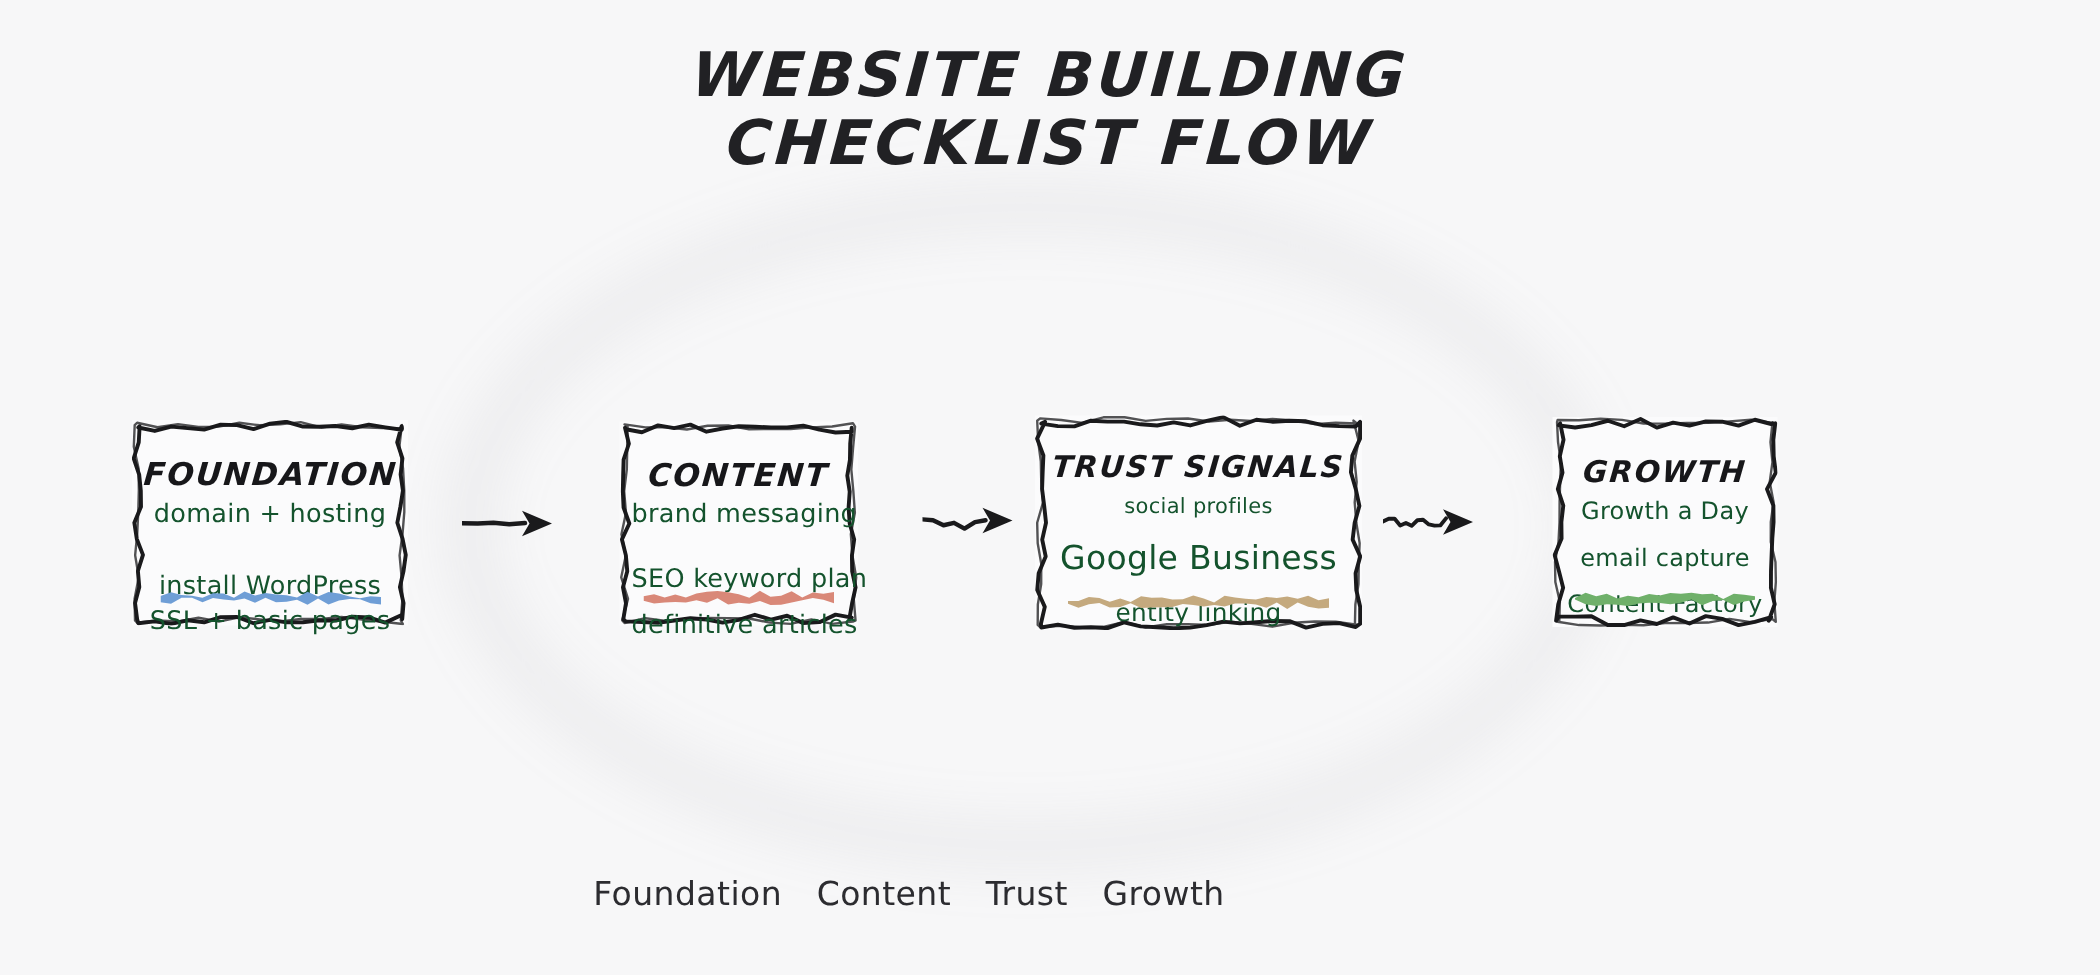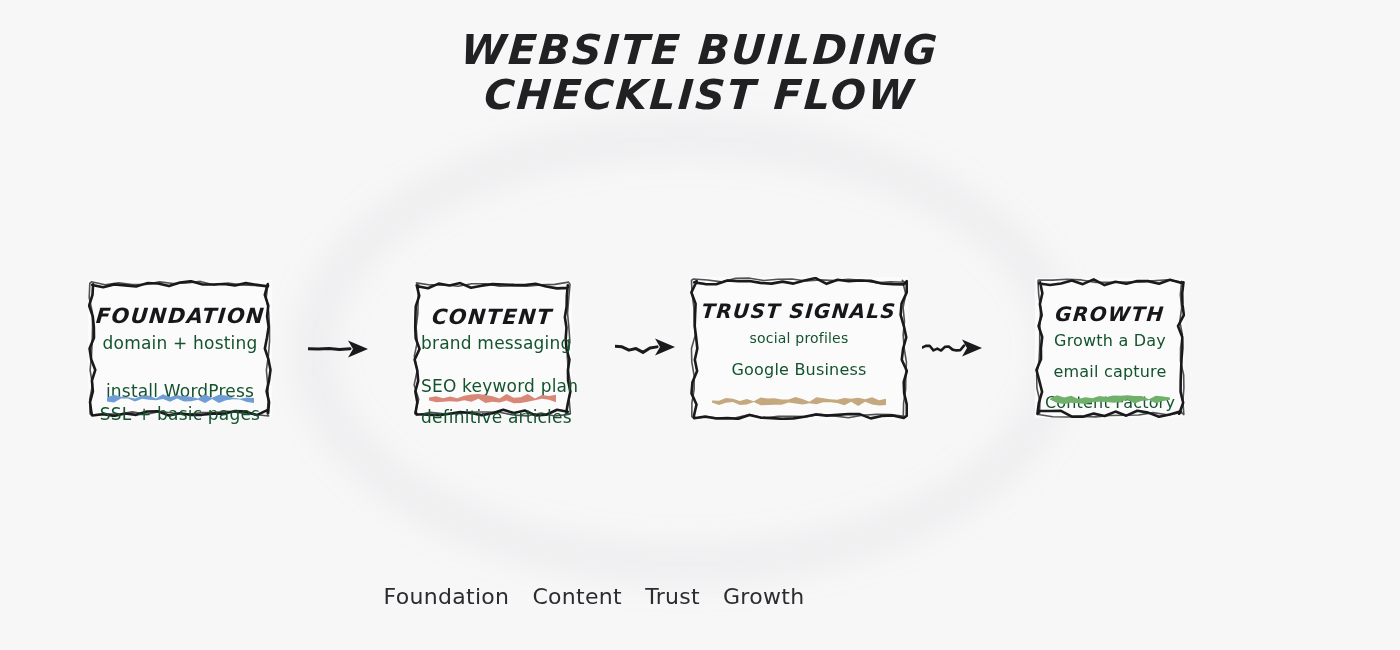--- a/index.html
+++ b/index.html
@@ -103,21 +103,21 @@
   }
 
   
   .arrow {
     position: absolute;
   }
 
   
   .legend {
     position: absolute;
-    left: 0;
+    left: 12px;
     top: 584px;
     width: 1188px;
     text-align: center;
   }
   .legend-item {
     display: inline-block;
     font-family: "DejaVu Sans", sans-serif;
     font-size: 22px;
     color: #2c2c30;
     margin: 0 9px;
@@ -168,21 +168,22 @@
         </svg>
       </div>
       <div class="box" style="left: 690px; top: 277px; width: 218px; height: 143px;">
         <svg class="sketch-border" viewBox="0 0 218 143" preserveAspectRatio="none">
           <path d="M 4.20 5.37 L 15.23 7.08 L 26.26 7.23 L 37.29 3.46 L 48.33 4.11 L 59.36 4.07 L 70.39 5.87 L 81.42 6.64 L 92.45 4.62 L 103.48 6.62 L 114.52 3.54 L 125.55 1.07 L 136.58 6.83 L 147.61 2.81 L 158.64 4.17 L 169.67 3.49 L 180.71 3.87 L 191.74 6.46 L 202.77 7.08 L 213.80 7.33 L 216.75 4.20 L 216.70 15.42 L 211.57 26.63 L 210.60 37.85 L 213.87 49.07 L 216.26 60.28 L 213.12 71.50 L 211.77 82.72 L 216.85 93.93 L 213.72 105.15 L 214.20 116.37 L 216.79 127.58 L 216.79 138.80 L 213.80 141.02 L 202.77 138.41 L 191.74 138.94 L 180.71 141.39 L 169.67 137.12 L 158.64 136.98 L 147.61 137.87 L 136.58 138.60 L 125.55 137.41 L 114.52 139.72 L 103.48 141.39 L 92.45 141.87 L 81.42 141.13 L 70.39 140.59 L 59.36 137.91 L 48.33 141.79 L 37.29 141.14 L 26.26 141.51 L 15.23 139.45 L 4.20 141.31 L 3.94 138.80 L 6.53 127.58 L 1.49 116.37 L 2.45 105.15 L 7.12 93.93 L 4.81 82.72 L 7.34 71.50 L 6.13 60.28 L 4.72 49.07 L 5.11 37.85 L 5.60 26.63 L 1.39 15.42 L 6.72 4.20 Z" fill="none" stroke="#1a1a1c" stroke-width="2.6" stroke-linejoin="round" stroke-linecap="round"></path>
           <path d="M 3.40 1.95 L 17.48 3.02 L 31.56 4.90 L 45.64 1.21 L 59.72 1.17 L 73.80 3.56 L 87.88 2.22 L 101.96 1.99 L 116.04 3.99 L 130.12 2.85 L 144.20 3.67 L 158.28 2.23 L 172.36 3.33 L 186.44 5.73 L 200.52 4.82 L 214.60 5.27 L 212.32 3.40 L 215.77 17.02 L 213.08 30.64 L 214.46 44.26 L 213.13 57.88 L 214.21 71.50 L 216.43 85.12 L 215.85 98.74 L 215.66 112.36 L 213.58 125.98 L 213.27 139.60 L 214.60 139.38 L 200.52 137.54 L 186.44 137.35 L 172.36 138.19 L 158.28 140.79 L 144.20 138.84 L 130.12 137.51 L 116.04 139.61 L 101.96 139.21 L 87.88 139.18 L 73.80 141.31 L 59.72 137.61 L 45.64 140.87 L 31.56 141.29 L 17.48 140.16 L 3.40 140.98 L 1.80 139.60 L 1.89 125.98 L 4.13 112.36 L 4.15 98.74 L 1.80 85.12 L 1.46 71.50 L 5.36 57.88 L 4.18 44.26 L 3.88 30.64 L 2.08 17.02 L 1.47 3.40 Z" fill="none" stroke="#1a1a1c" stroke-width="1.6" stroke-linejoin="round" stroke-opacity="0.75"></path>
         </svg>
         <div class="box-inner" style="top: 22px;">
           <div class="box-title" style="font-size: 20px;">TRUST SIGNALS</div>
           <div class="box-item" style="margin-top: 7px; font-size: 14px;">social profiles</div>
-          <div class="box-item" style="margin-top: 14px; font-size: 16px;">Google Business</div>
+          <div class="box-item" style="margin-top: 14px; font-size: 22px;">Google Business</div>
+          <div class="box-item" style="margin-top: 14px; font-size: 16.5px;">entity linking</div>
         </div>
         <svg class="stroke" viewBox="0 0 174 11" preserveAspectRatio="none" style="left: 22px; top: 119px; width: 174px;">
           <path d="M 0.00 4.61 L 6.96 4.65 L 13.92 1.94 L 20.88 2.64 L 27.84 5.12 L 34.80 2.92 L 41.76 5.34 L 48.72 1.56 L 55.68 2.46 L 62.64 2.27 L 69.60 3.61 L 76.56 3.49 L 83.52 1.00 L 90.48 3.08 L 97.44 5.65 L 104.40 1.14 L 111.36 2.28 L 118.32 3.19 L 125.28 3.66 L 132.24 1.98 L 139.20 2.72 L 146.16 1.68 L 153.12 3.24 L 160.08 1.22 L 167.04 4.13 L 174.00 2.84 L 174.00 9.09 L 167.04 9.59 L 160.08 8.42 L 153.12 5.68 L 146.16 10.05 L 139.20 5.65 L 132.24 9.17 L 125.28 7.02 L 118.32 6.33 L 111.36 6.37 L 104.40 8.25 L 97.44 7.32 L 90.48 8.41 L 83.52 7.41 L 76.56 6.60 L 69.60 8.72 L 62.64 8.76 L 55.68 9.04 L 48.72 9.30 L 41.76 6.12 L 34.80 8.60 L 27.84 8.95 L 20.88 6.08 L 13.92 6.82 L 6.96 9.10 L 0.00 6.57 Z" fill="#c4a97e"></path>
         </svg>
       </div>
       <div class="box" style="left: 1035px; top: 278px; width: 150px; height: 140px;">
         <svg class="sketch-border" viewBox="0 0 150 140" preserveAspectRatio="none">
           <path d="M 4.20 5.56 L 15.09 6.98 L 25.98 5.45 L 36.88 2.50 L 47.77 6.15 L 58.66 1.34 L 69.55 7.08 L 80.45 3.72 L 91.34 5.71 L 102.23 2.93 L 113.12 3.13 L 124.02 5.74 L 134.91 1.83 L 145.80 4.66 L 148.51 4.20 L 147.22 15.17 L 147.46 26.13 L 148.85 37.10 L 142.98 48.07 L 147.26 59.03 L 147.38 70.00 L 146.54 80.97 L 146.08 91.93 L 145.66 102.90 L 145.61 113.87 L 148.14 124.83 L 144.17 135.80 L 145.80 133.36 L 134.91 136.55 L 124.02 138.71 L 113.12 134.63 L 102.23 132.74 L 91.34 137.67 L 80.45 133.59 L 69.55 137.99 L 58.66 135.61 L 47.77 138.67 L 36.88 138.64 L 25.98 132.83 L 15.09 133.06 L 4.20 133.02 L 2.39 135.80 L 3.84 124.83 L 7.09 113.87 L 4.34 102.90 L 1.43 91.93 L 6.05 80.97 L 5.92 70.00 L 7.20 59.03 L 3.56 48.07 L 6.66 37.10 L 4.87 26.13 L 7.35 15.17 L 5.13 4.20 Z" fill="none" stroke="#1a1a1c" stroke-width="2.6" stroke-linejoin="round" stroke-linecap="round"></path>
           <path d="M 3.40 2.01 L 17.72 2.12 L 32.04 1.19 L 46.36 1.92 L 60.68 4.34 L 75.00 4.42 L 89.32 3.95 L 103.64 3.91 L 117.96 2.89 L 132.28 1.80 L 146.60 3.98 L 146.67 3.40 L 145.31 16.72 L 146.64 30.04 L 144.80 43.36 L 147.38 56.68 L 145.53 70.00 L 145.51 83.32 L 148.65 96.64 L 148.91 109.96 L 147.89 123.28 L 148.86 136.60 L 146.60 134.70 L 132.28 136.78 L 117.96 134.59 L 103.64 137.04 L 89.32 137.29 L 75.00 137.43 L 60.68 138.83 L 46.36 138.50 L 32.04 138.96 L 17.72 138.71 L 3.40 136.50 L 4.52 136.60 L 4.92 123.28 L 1.89 109.96 L 1.68 96.64 L 4.00 83.32 L 4.68 70.00 L 4.73 56.68 L 5.10 43.36 L 5.62 30.04 L 3.69 16.72 L 3.02 3.40 Z" fill="none" stroke="#1a1a1c" stroke-width="1.6" stroke-linejoin="round" stroke-opacity="0.75"></path>
         </svg>

